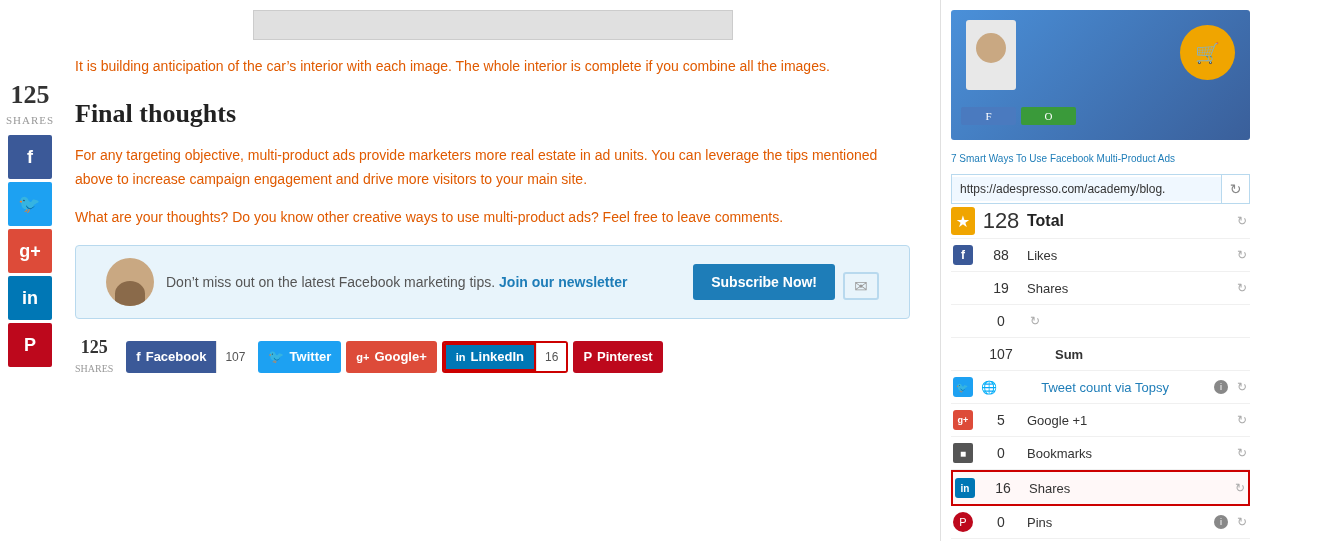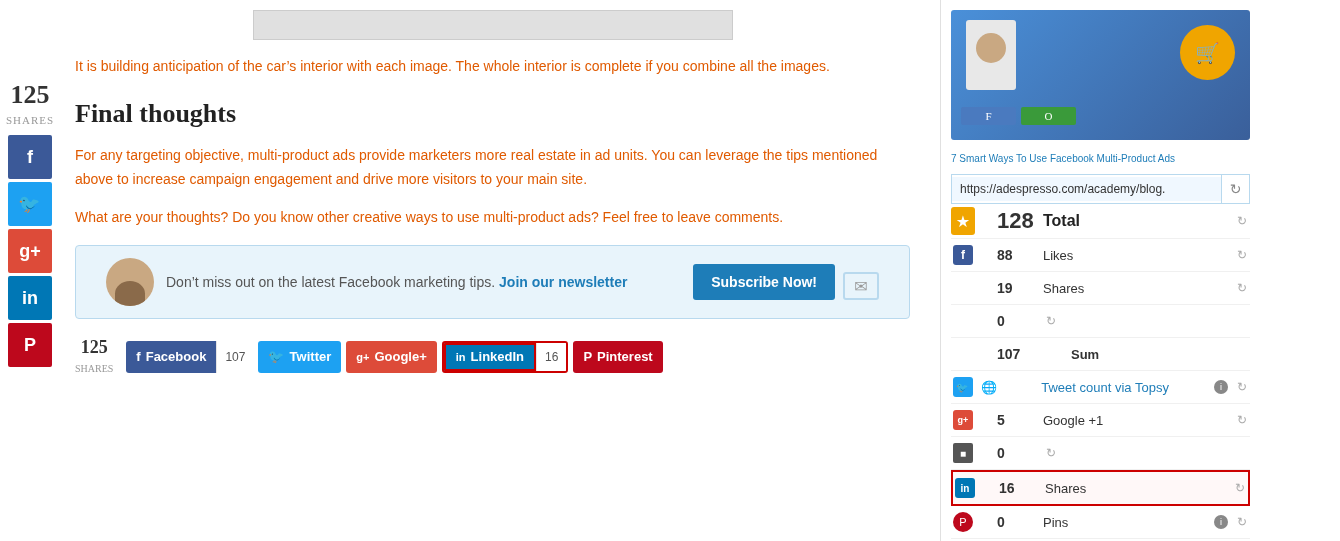--- a/index.html
+++ b/index.html
@@ -287,25 +287,24 @@
     .stats-row .icon-cell {
       width: 24px;
       height: 24px;
       display: flex;
       align-items: center;
       justify-content: center;
       flex-shrink: 0;
     }
     .stats-row .number {
       min-width: 40px;
-      text-align: left;
-      font-weight: bold;
+      text-align: center;
+      font-weight: normal;
       color: #333;
       font-size: 14px;
-      margin-left: 16px;
     }
     .stats-row .stat-label {
       flex: 1;
       color: #333;
     }
     .stats-row .refresh-btn {
       width: 16px;
       height: 16px;
       color: #aaa;
       font-size: 12px;
@@ -547,20 +546,21 @@
       <span class="number">5</span>
       <span class="stat-label">Google +1</span>
       <div class="refresh-btn">↻</div>
     </div>
 
     <div class="stats-row">
       <div class="icon-cell">
         <div style="width:20px;height:20px;background:#555;border-radius:2px;display:flex;align-items:center;justify-content:center;color:white;font-size:10px;">■</div>
       </div>
       <span class="number">0</span>
+      <span class="stat-label">Bookmarks</span>
       <div class="refresh-btn">↻</div>
     </div>
 
     <div class="stats-row linkedin-highlighted-row">
       <div class="icon-cell">
         <div class="icon-li">in</div>
       </div>
       <span class="number">16</span>
       <span class="stat-label">Shares</span>
       <div class="refresh-btn">↻</div>

